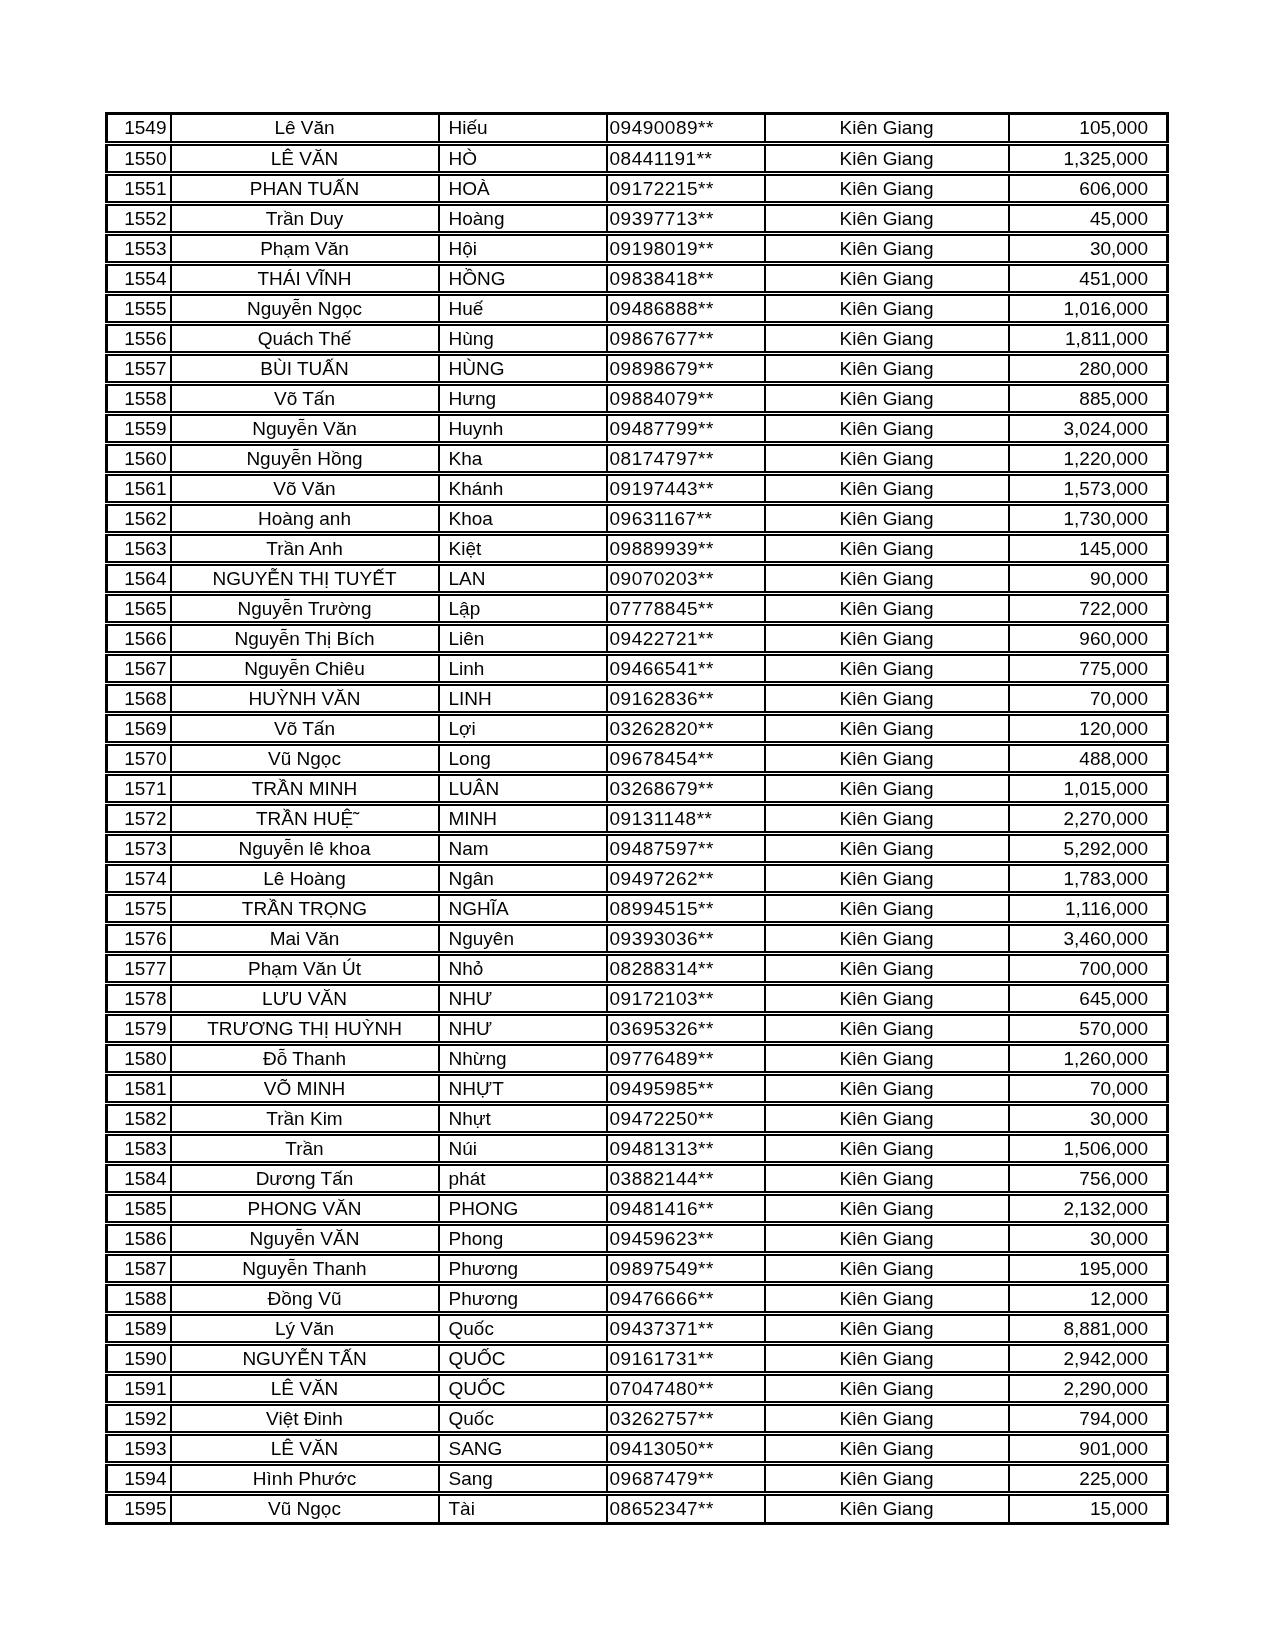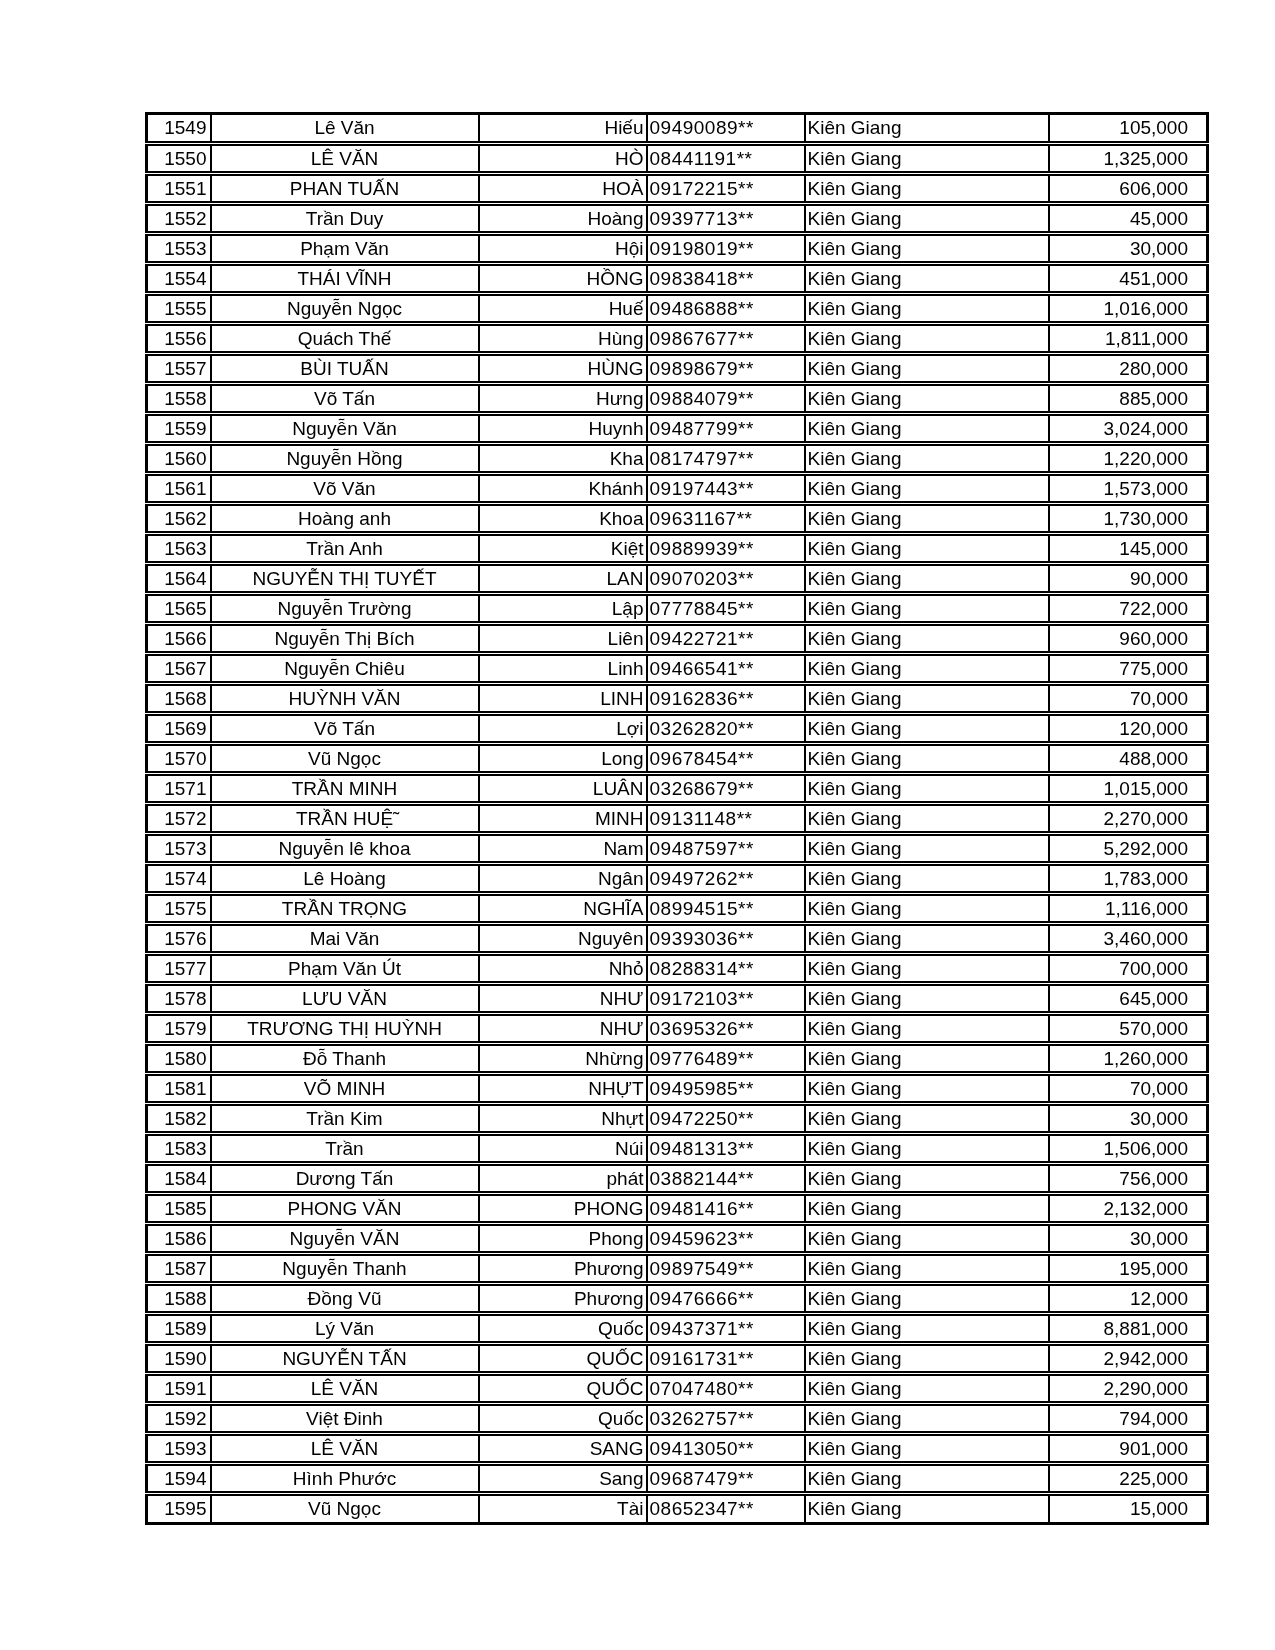--- a/index.html
+++ b/index.html
@@ -11,21 +11,20 @@
     width: 1275px;
     height: 1650px;
     position: relative;
     overflow: hidden;
   }
   .table-wrap {
     position: absolute;
     left: 105px;
     top: 112px;
     width: 1061px;
-    margin-left: 40px;
   }
   table.data-table {
     border-collapse: collapse;
     table-layout: fixed;
     width: 1061px;
     border: 3px solid #000000;
     color: #000000;
   }
   table.data-table td {
     border-right: 2px solid #000000;
@@ -36,23 +35,23 @@
     vertical-align: middle;
     overflow: hidden;
     white-space: nowrap;
     padding: 0 2px;
   }
   table.data-table tr:last-child td {
     border-bottom: 3px solid #000000;
   }
   table.data-table td:nth-child(1) { text-align: right; padding-right: 3px; }
   table.data-table td:nth-child(2) { text-align: center; }
-  table.data-table td:nth-child(3) { text-align: right; padding-left: 9px; }
+  table.data-table td:nth-child(3) { text-align: left; padding-left: 9px; }
   table.data-table td:nth-child(4) { text-align: left; letter-spacing: 0.5px; }
-  table.data-table td:nth-child(5) { }
+  table.data-table td:nth-child(5) { text-align: center; }
   table.data-table td:nth-child(6) { text-align: right; padding-right: 18px; }
   col.c-id       { width: 64px; }
   col.c-first    { width: 268px; }
   col.c-last     { width: 168px; }
   col.c-phone    { width: 158px; }
   col.c-province { width: 244px; }
   col.c-amount   { width: 159px; }
 </style>
 </head>
 <body>

